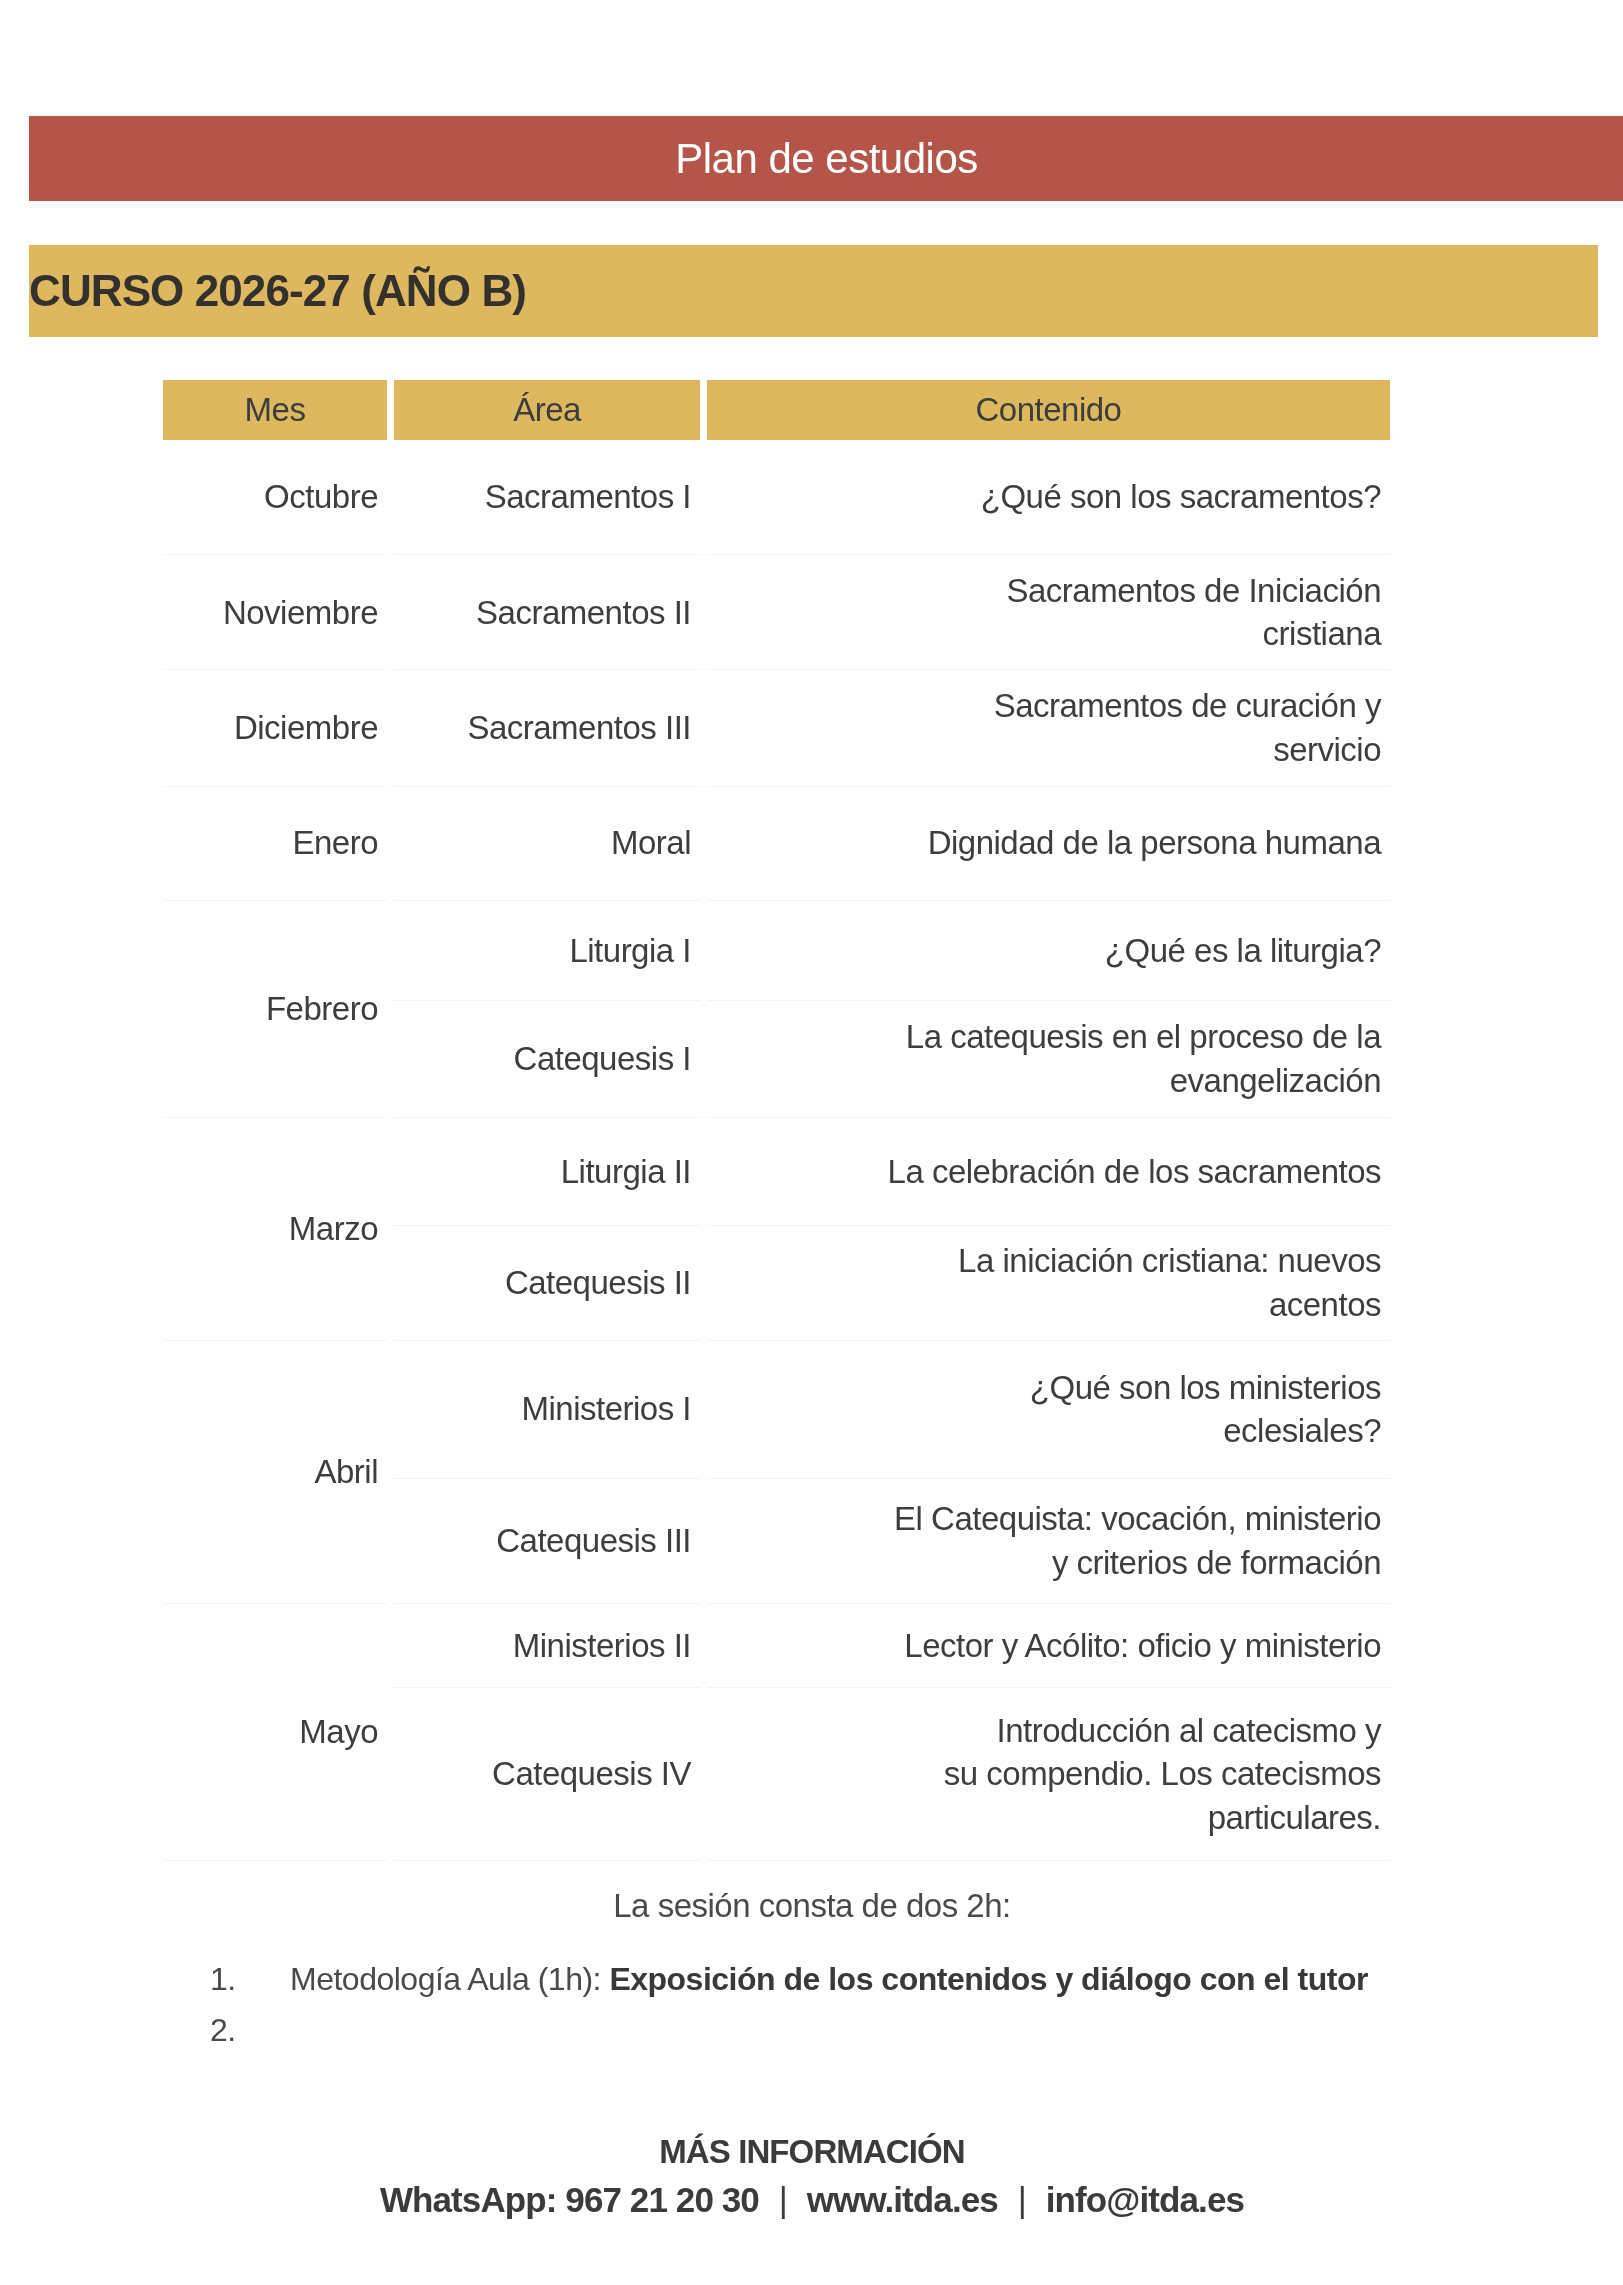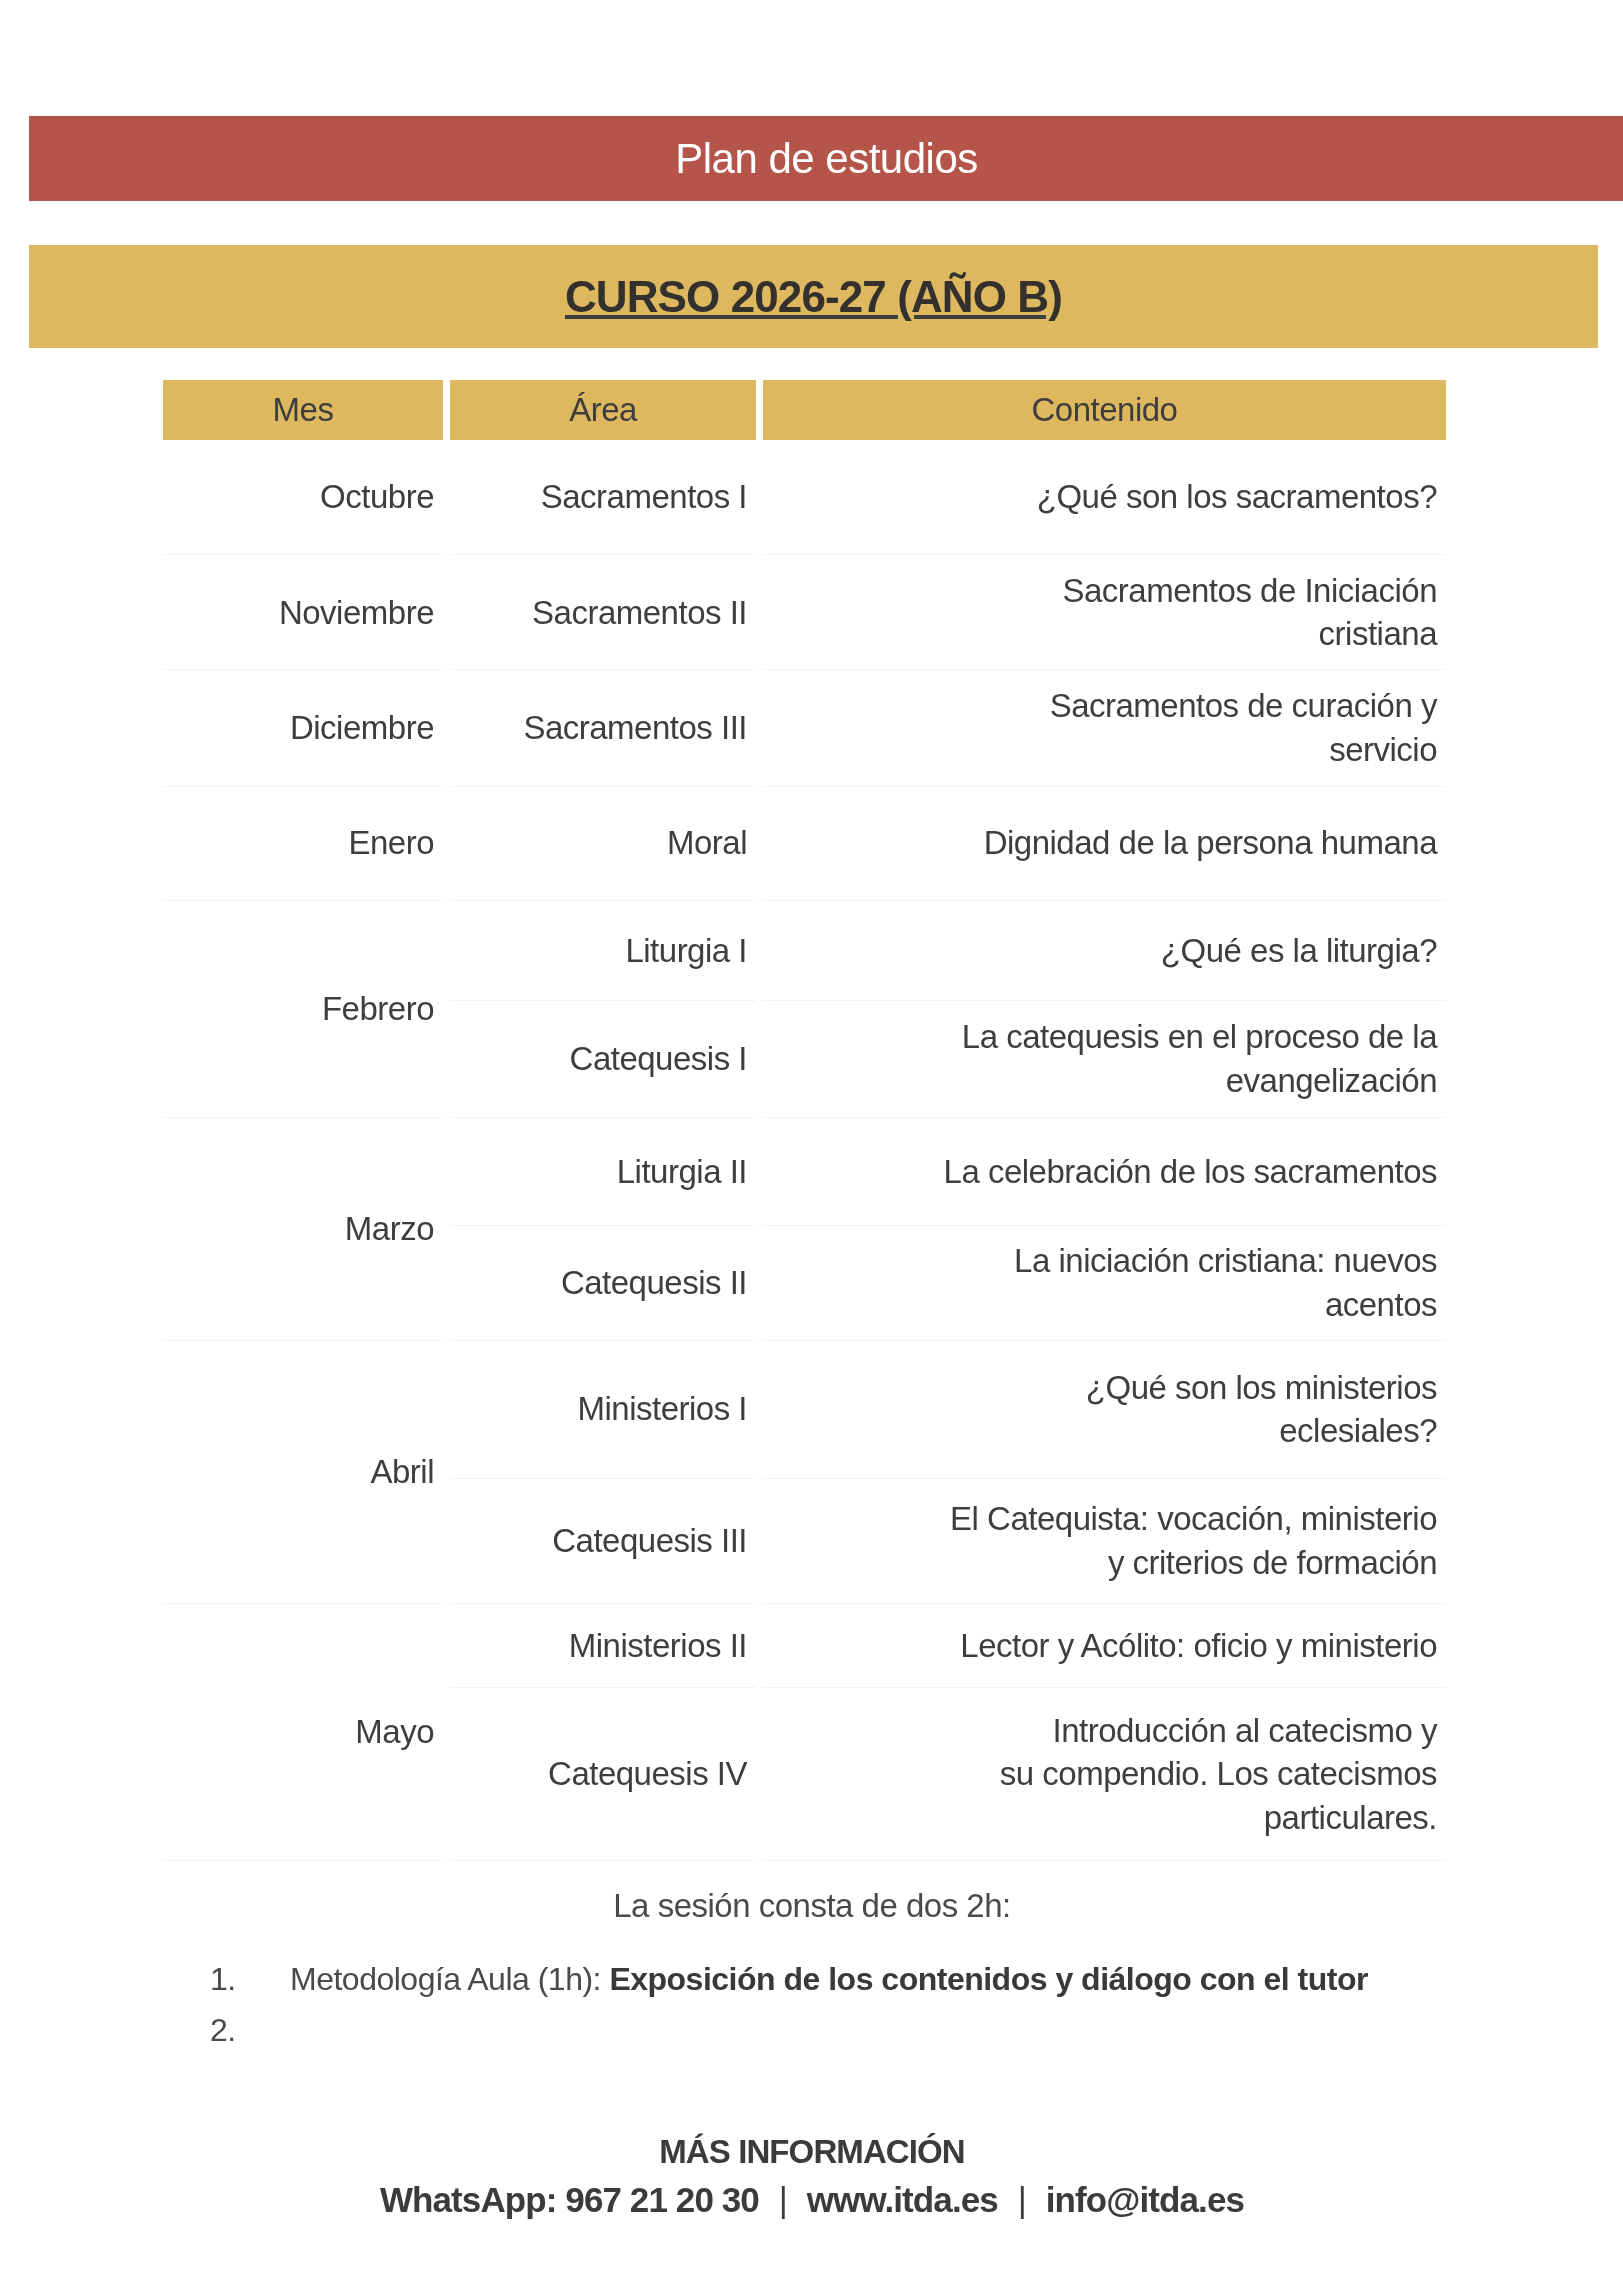--- a/index.html
+++ b/index.html
@@ -14,38 +14,38 @@
   
   .title-bar{
     position:absolute;left:29px;top:116px;right:0;height:85px;
     background:#b5554a;
     display:flex;align-items:center;justify-content:center;
   }
   .title-bar span{
     color:#ffffff;font-size:42px;font-weight:400;letter-spacing:-0.5px;
   }
   .course-bar{
-    position:absolute;left:29px;top:245px;width:1569px;height:103px;
+    position:absolute;left:29px;top:245px;width:1569px;height:92px;
     background:#ddb85f;
-    display:flex;align-items:center;justify-content:center;text-decoration:underline;
+    display:flex;align-items:center;
   }
   .course-bar span{
     color:#33302e;font-size:44px;font-weight:700;letter-spacing:-0.9px;
   }
   
   table.schedule{
     position:absolute;left:156px;top:380px;
     border-collapse:separate;border-spacing:7.2px 0;
   }
   table.schedule th{
     background:#ddb85f;color:#3d3d3d;
     font-size:33px;font-weight:400;letter-spacing:-0.5px;
     height:60px;text-align:center;vertical-align:middle;padding:0;
   }
-  th.col-mes{width:280px;}
+  th.col-mes{width:224px;}
   th.col-area{width:306px;margin-left:42px;}
   th.col-contenido{width:683px;}
   table.schedule td{
     background:#ffffff;
     font-size:33px;font-weight:400;letter-spacing:-0.5px;
     color:#3e3e3e;line-height:1.32;
     text-align:right;vertical-align:middle;
     padding:3.6px 9px;
     border-bottom:1.8px solid #f5f3ef;
   }

